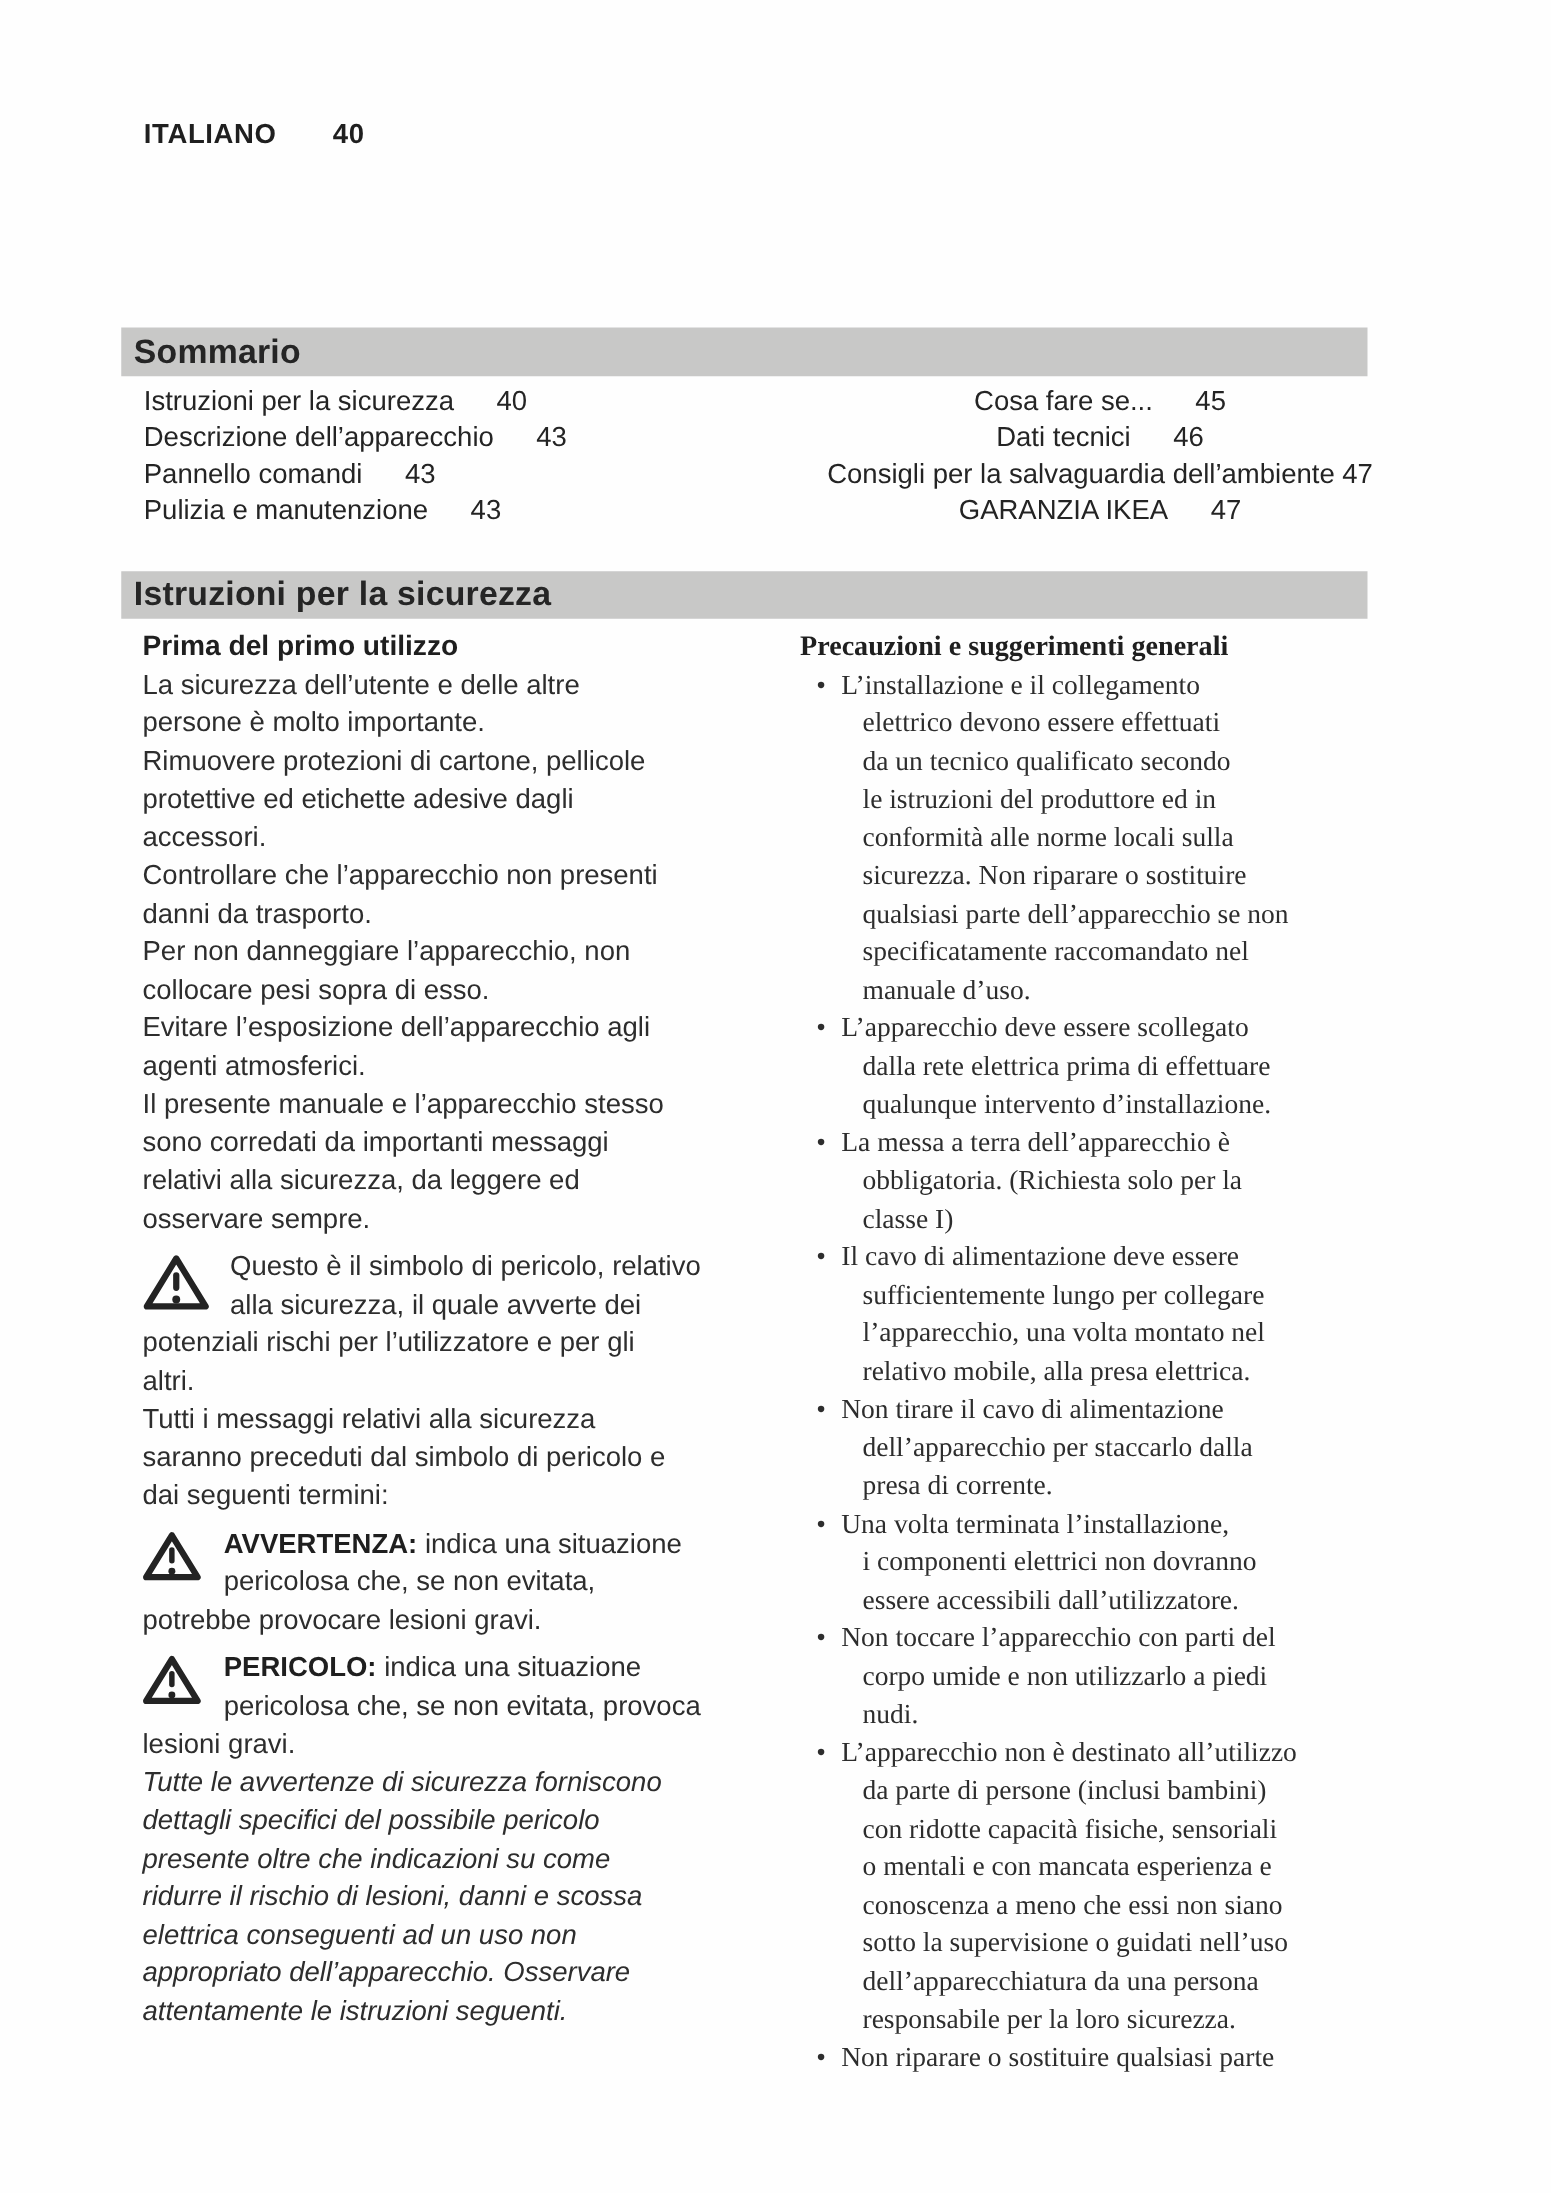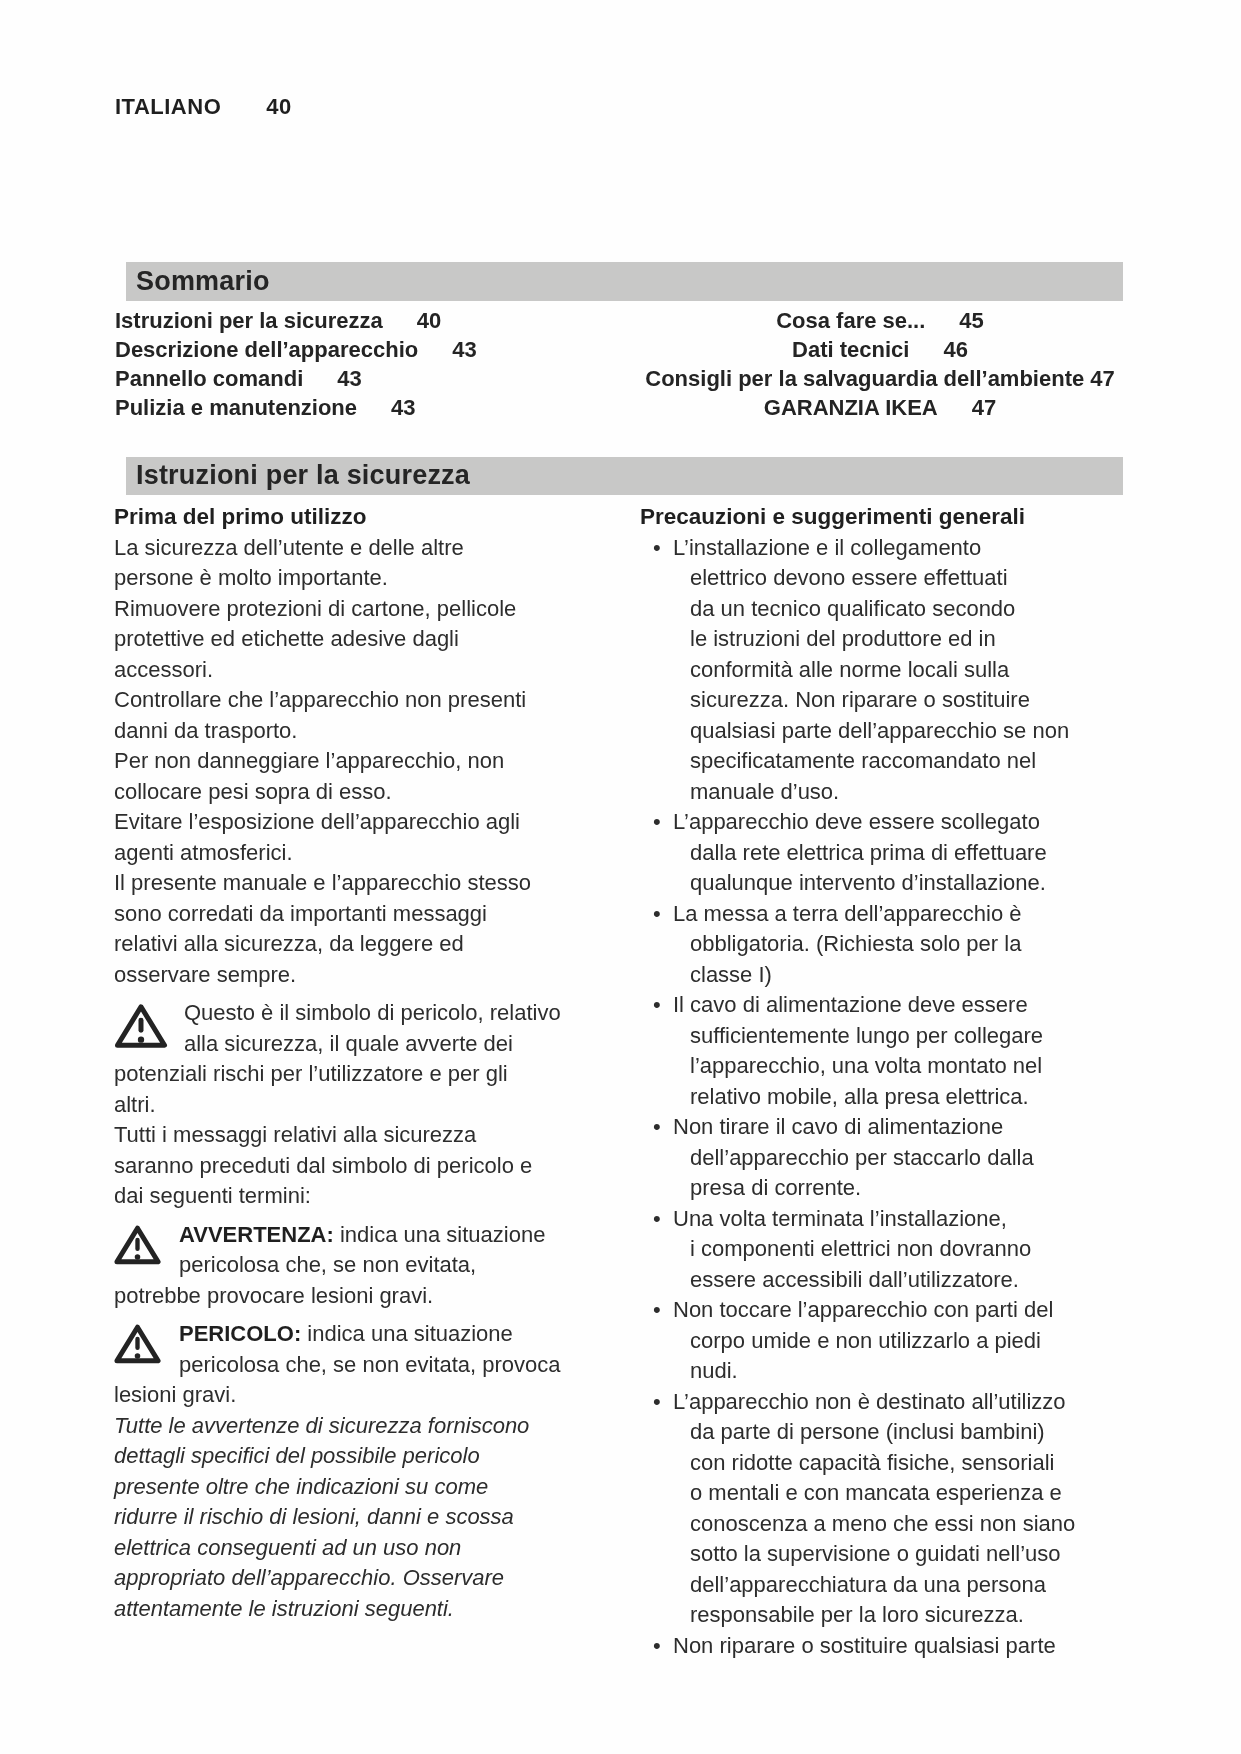--- a/index.html
+++ b/index.html
@@ -16,50 +16,50 @@
   
   .page-header{
     position:absolute;left:115px;top:94px;
     font-size:22px;font-weight:bold;color:#1f1f1f;letter-spacing:.5px;
     white-space:nowrap;
   }
   .page-header .pagenum{margin-left:45px;}
 
   
   .banner{
-    position:absolute;left:126px;width:997px;
+    position:absolute;left:97px;width:997px;
     background:#c8c8c7;
     font-weight:bold;color:#252525;
     font-size:27px;line-height:38px;
     padding-left:10px;box-sizing:border-box;
     letter-spacing:.2px;
   }
   .banner.sommario{top:262px;height:39px;}
   .banner.sicurezza{top:457px;height:38px;line-height:37px;}
 
   
   .toc-col{
     position:absolute;top:306px;
-    font-size:22px;font-weight:bold;color:#242424;
+    font-size:22px;font-weight:normal;color:#242424;
     line-height:29px;
   }
   .toc-col.left{left:115px;width:500px;}
   .toc-col.right{left:640px;width:480px;text-align:center;}
   .toc-row{white-space:nowrap;}
   .toc-row .toc-page{margin-left:34px;}
   .toc-col.right .toc-row:nth-child(3) .toc-page{margin-left:6px;}
 
   
   .col{
     position:absolute;top:502px;
     width:482px;
     font-size:22px;line-height:30.5px;color:#2d2d2d;
   }
   .col.leftcol{left:114px;}
-  .col.rightcol{left:640px;}
+  .col.rightcol{left:640px;font-family:Liberation Serif, serif;}
   .col h3{
     margin:0;font-size:22.5px;line-height:30.5px;
     font-weight:bold;color:#1f1f1f;
   }
   .para{margin:0;white-space:pre-line;}
 
   
   .warn{margin:8px 0 0 0;white-space:pre-line;}
   .warn .tri{float:left;margin:4px 16px 4px 0;}
   .warn.sym .tri{width:54px;height:48px;}

